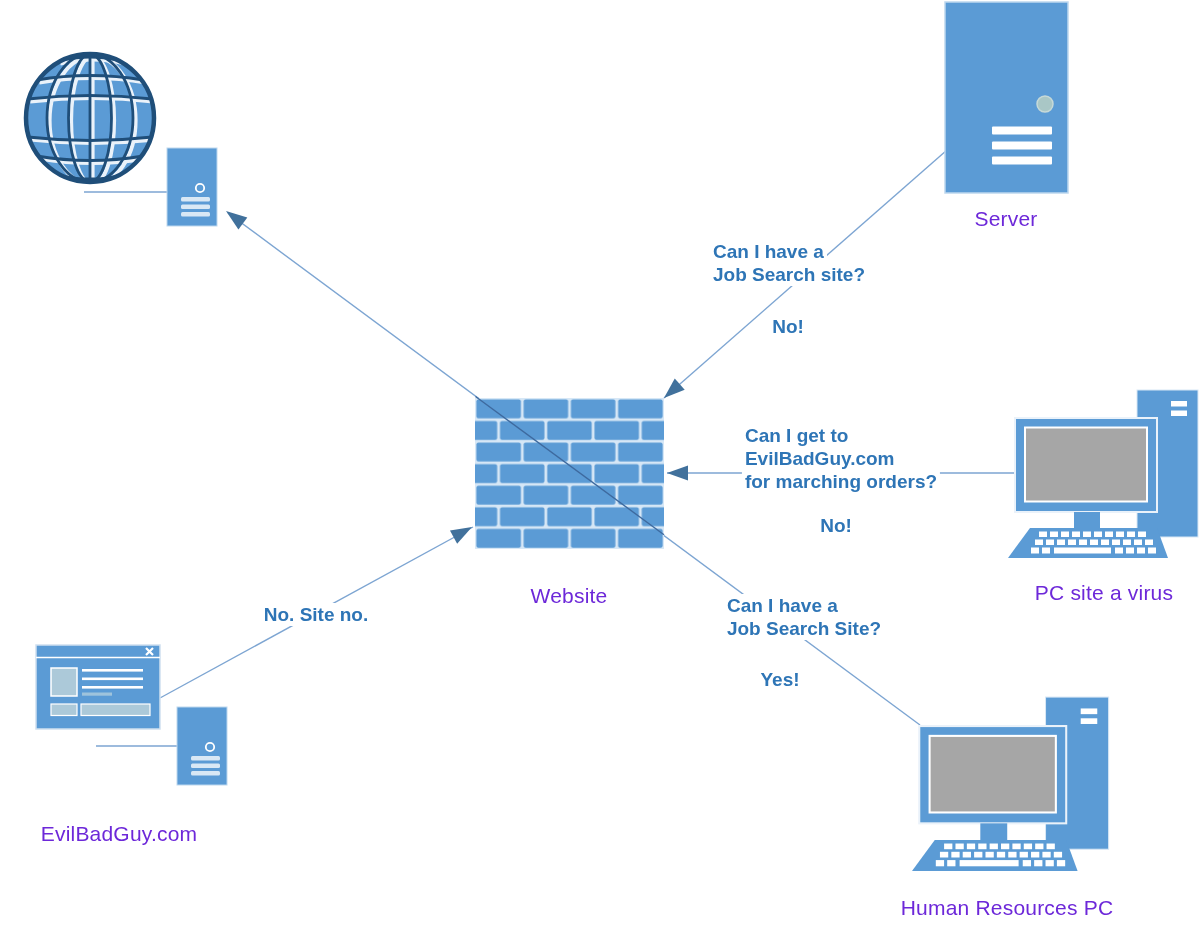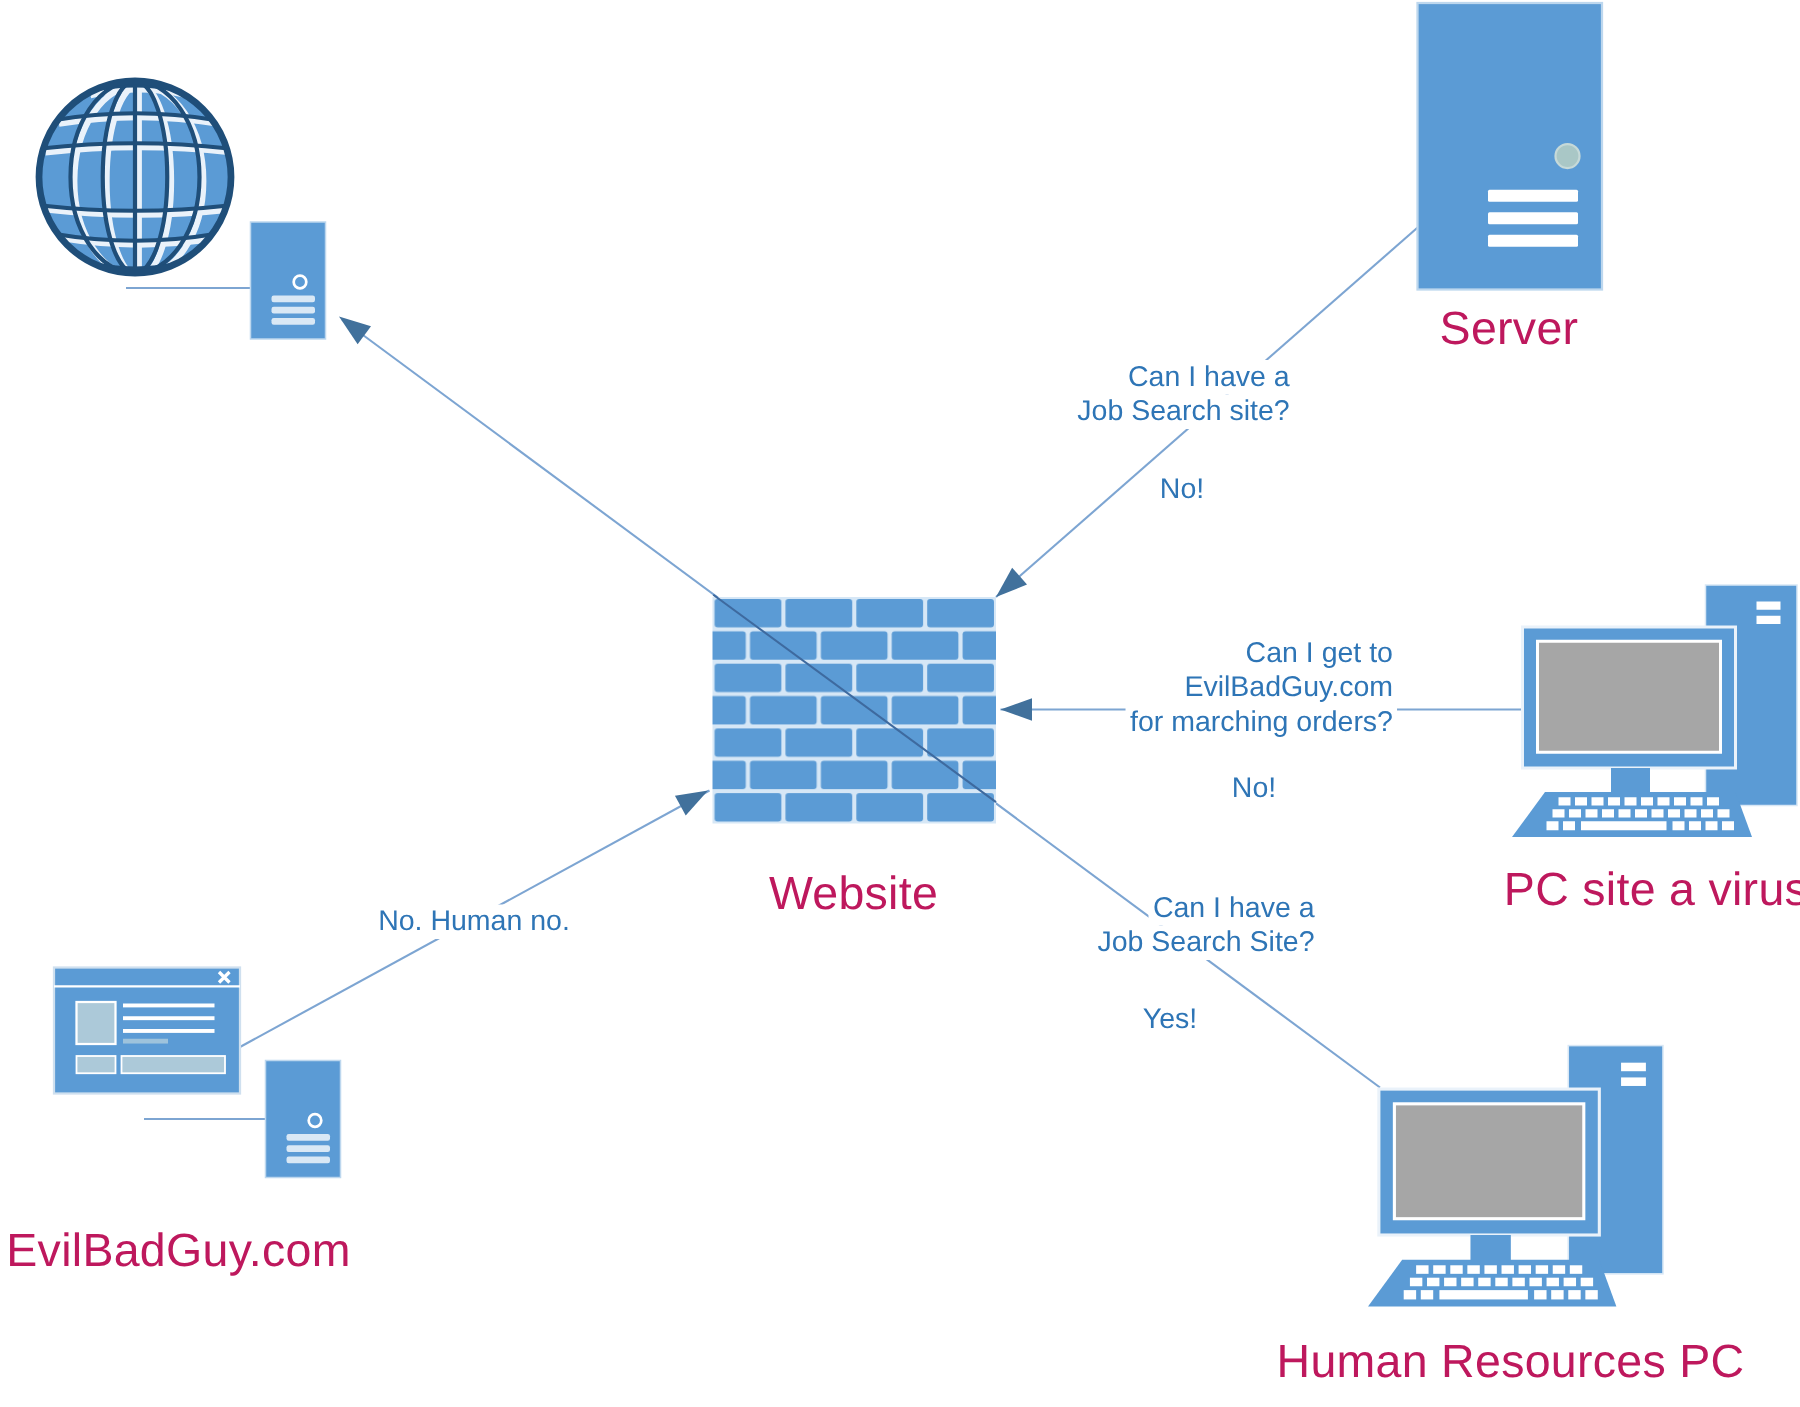--- a/index.html
+++ b/index.html
@@ -3,25 +3,25 @@
 <meta charset="utf-8">
 <style>
   html,body{margin:0;padding:0;background:#fff;}
   .canvas{
     position:relative;width:1200px;height:938px;background:#ffffff;
     font-family:"Liberation Sans",sans-serif;overflow:hidden;
   }
   .canvas svg{position:absolute;left:0;top:0;}
   .node-label{
     position:absolute;transform:translate(-50%,-50%);
-    color:#be185d;font-size:31px;white-space:nowrap;letter-spacing:0.2px;
+    color:#6d28d9;font-size:21px;white-space:nowrap;letter-spacing:0.2px;
   }
   .annotation{
     position:absolute;transform:translateX(-50%);
-    color:#2E75B6;font-size:19px;line-height:23px;text-align:right;white-space:nowrap;
+    color:#2E75B6;font-size:19px;line-height:23px;text-align:left;white-space:nowrap;font-weight:bold;
   }
   .annotation span{background:#ffffff;padding:0 3px;display:inline-block;}
 </style>
 </head>
 <body>
 
 <div class="canvas">
 
   <svg width="1200" height="938" viewBox="0 0 1200 938">
     <defs>
@@ -190,16 +190,16 @@
 
   <div class="annotation" style="left:804px;top:594px">
     <div><span>Can I have a</span></div>
     <div><span>Job Search Site?</span></div>
   </div>
   <div class="annotation" style="left:780px;top:668px">
     <div><span>Yes!</span></div>
   </div>
 
   <div class="annotation" style="left:316px;top:603px">
-    <div><span>No. Human no.</span></div>
+    <div><span>No. Site no.</span></div>
   </div>
 
 </div>
 
 </body></html>

